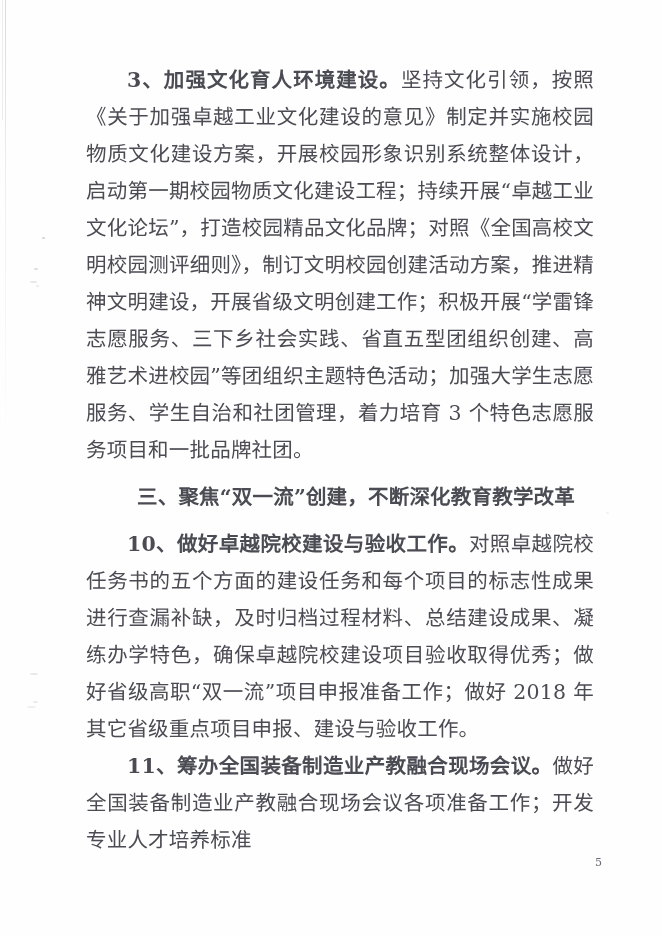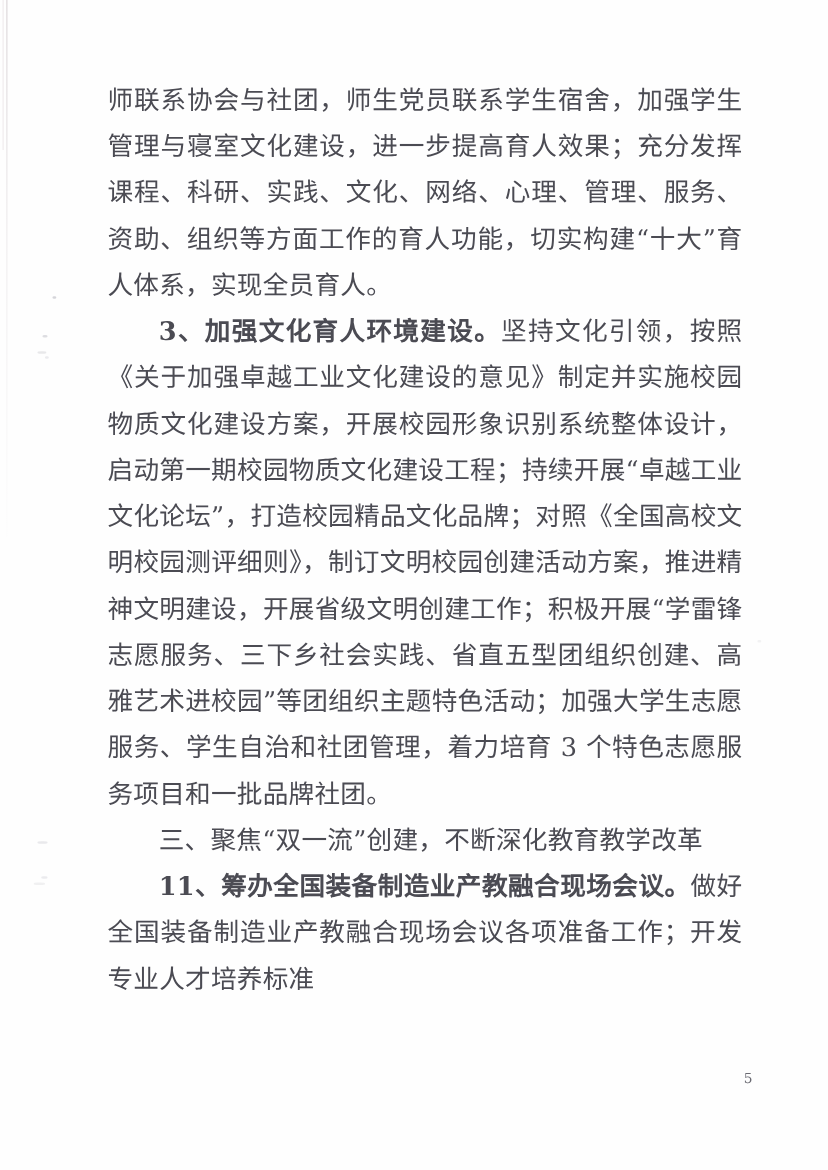--- a/index.html
+++ b/index.html
@@ -65,23 +65,23 @@
     letter-spacing: 0.2px;
   }
   p.para {
     margin: 0;
     text-indent: 2em;
   }
   p.para.noindent {
     text-indent: 0;
   }
   p.heading {
-    margin: 0;
+    margin: 10px;
     text-indent: 2em;
-    font-weight: normal;
+    font-weight: bold;
   }
   .lead {
     font-weight: bold;
   }
   .page-number {
     position: absolute;
     right: 60px;
     top: 856px;
     font-family: "DejaVu Serif", "Liberation Serif", serif;
     font-size: 11px;
@@ -101,26 +101,26 @@
   <div class="speck s2"></div>
   <div class="speck s3"></div>
   <div class="speck s4"></div>
   <div class="speck s5"></div>
   <div class="speck s6"></div>
   <div class="speck s7"></div>
   <div class="speck s8"></div>
 
   <div class="body-text">
 
-    <p class="para noindent">师联系协会与社团，师生党员联系学生宿舍，加强学生管理与寝室文化建设，进一步提高育人效果；充分发挥课程、科研、实践、文化、网络、心理、管理、服务、资助、组织等方面工作的育人功能，切实构建“十大”育人体系，实现全员育人。</p>
 
     <p class="para"><span class="lead">3、加强文化育人环境建设。</span><span>坚持文化引领，按照《关于加强卓越工业文化建设的意见》制定并实施校园物质文化建设方案，开展校园形象识别系统整体设计，启动第一期校园物质文化建设工程；持续开展“卓越工业文化论坛”，打造校园精品文化品牌；对照《全国高校文明校园测评细则》，制订文明校园创建活动方案，推进精神文明建设，开展省级文明创建工作；积极开展“学雷锋志愿服务、三下乡社会实践、省直五型团组织创建、高雅艺术进校园”等团组织主题特色活动；加强大学生志愿服务、学生自治和社团管理，着力培育 3 个特色志愿服务项目和一批品牌社团。</span></p>
 
     <p class="heading">三、聚焦“双一流”创建，不断深化教育教学改革</p>
 
+    <p class="para"><span class="lead">10、做好卓越院校建设与验收工作。</span><span>对照卓越院校任务书的五个方面的建设任务和每个项目的标志性成果进行查漏补缺，及时归档过程材料、总结建设成果、凝练办学特色，确保卓越院校建设项目验收取得优秀；做好省级高职“双一流”项目申报准备工作；做好 2018 年其它省级重点项目申报、建设与验收工作。</span></p>
 
     <p class="para"><span class="lead">11、筹办全国装备制造业产教融合现场会议。</span><span>做好全国装备制造业产教融合现场会议各项准备工作；开发专业人才培养标准</span></p>
 
   </div>
 
   <div class="page-number">5</div>
 
 </div>
 
 </body></html>

